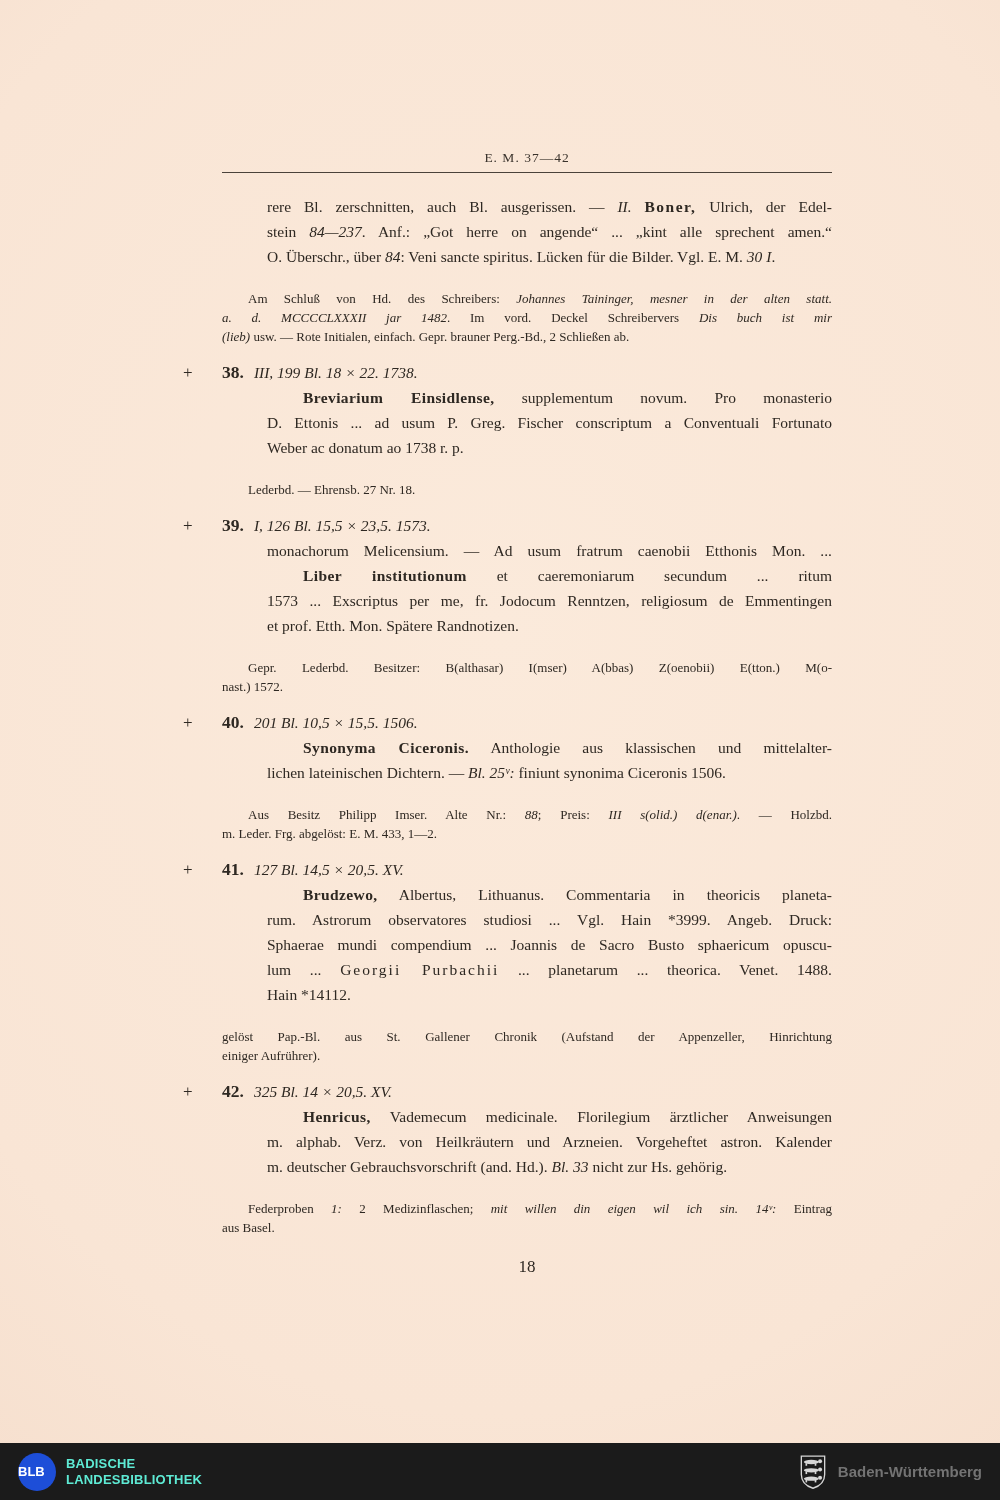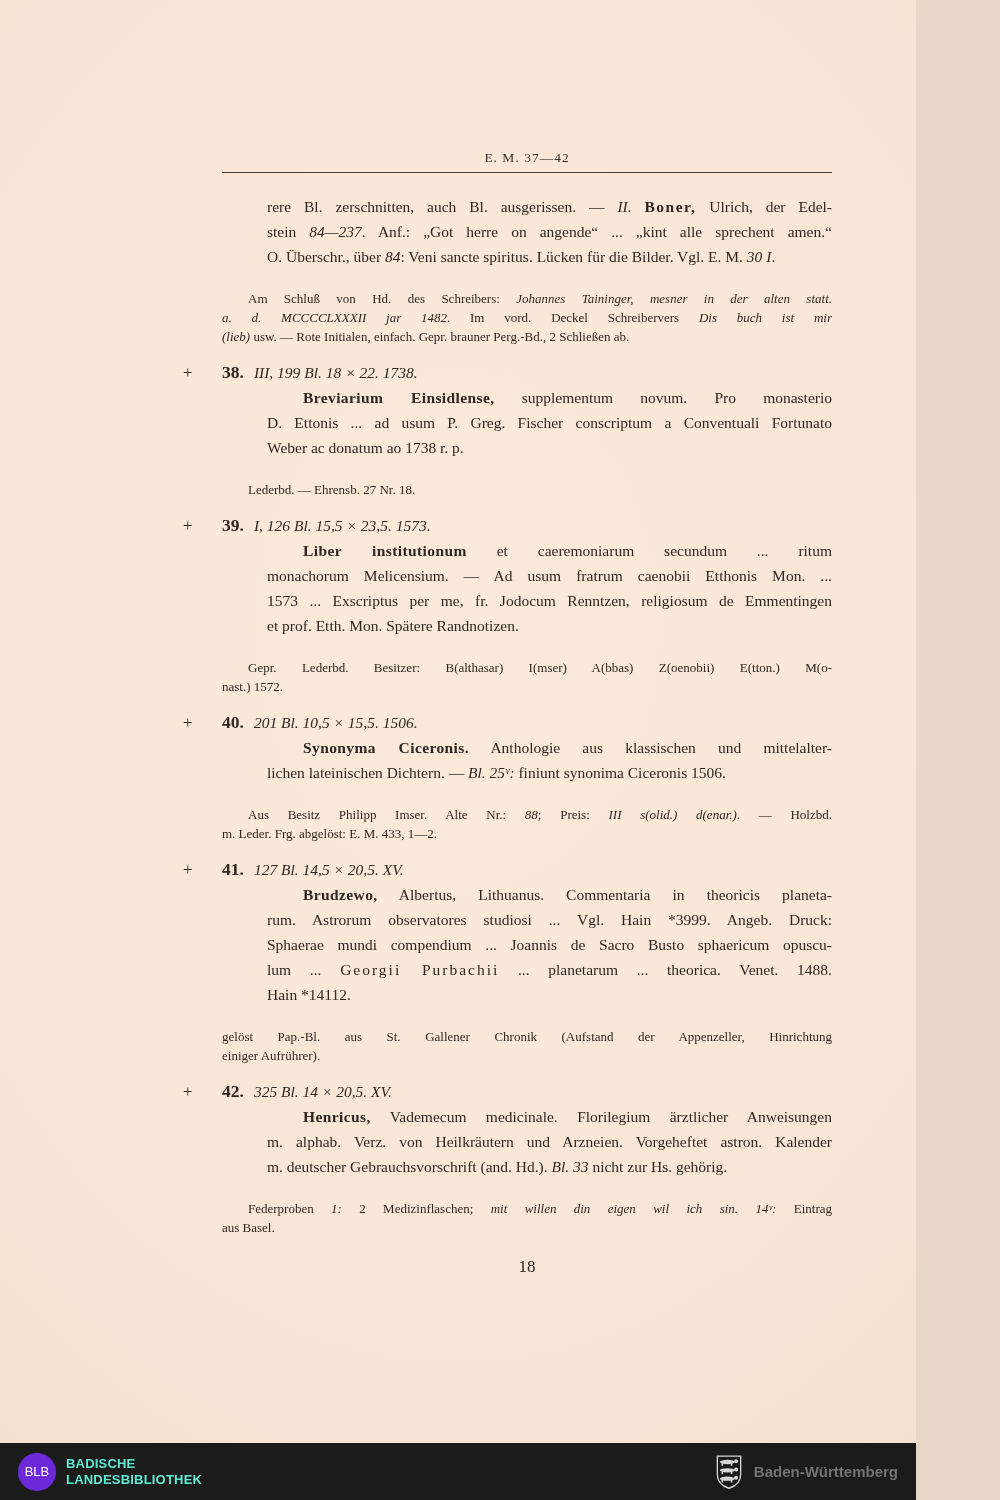--- a/index.html
+++ b/index.html
@@ -1,16 +1,16 @@
 <!DOCTYPE html>
 <html><head>
 <meta charset="utf-8">
 <style>
   html,body{margin:0;padding:0;background:#e9d8c8;}
-  .page{position:relative;width:916px;height:1500px;overflow:hidden;
+  .page{position:relative;width:1000px;height:1500px;overflow:hidden;
         background:radial-gradient(120% 95% at 50% 42%, #fbeadb 0%, #f9e5d5 55%, #f4dcca 85%, #eed2bd 100%);
         font-family:"Liberation Serif","DejaVu Serif",serif;}
   .text-block{position:absolute;left:222px;top:150px;width:610px;color:#2e2822;}
   .hdr{text-align:center;font-size:13.5px;letter-spacing:1px;color:#3a332c;
        padding-bottom:6px;border-bottom:1px solid #4a423a;}
   .entries{margin-top:21px;}
   .entry{position:relative;}
   .entry-head{position:relative;margin-top:14px;font-size:15.5px;line-height:25px;}
   .marker{position:absolute;left:-39px;top:0;font-size:17px;}
   .num{font-weight:bold;font-size:17.5px;margin-right:10px;}
@@ -23,22 +23,22 @@
   .i{font-style:italic;}
   .b{font-weight:bold;letter-spacing:0.4px;}
   .bsp{font-weight:bold;letter-spacing:1.5px;}
   .sp{letter-spacing:2px;}
   .page-number{text-align:center;font-size:17px;margin-top:20px;color:#2e2822;}
   .footer{position:absolute;left:0;right:0;bottom:0;height:57px;background:#1b1b1b;
           display:flex;align-items:center;justify-content:space-between;
           padding:0 18px;box-sizing:border-box;
           font-family:"Liberation Sans","DejaVu Sans",sans-serif;}
   .f-left{display:flex;align-items:center;gap:10px;}
-  .blb-circle{width:38px;height:38px;border-radius:50%;background:#6d28d9;color:#fff;
-              font-weight:normal;font-size:13px;line-height:38px;text-align:center;flex:0 0 auto;}
+  .blb-circle{width:38px;height:38px;border-radius:50%;background:#1d4ed8;color:#fff;
+              font-weight:bold;font-size:13px;line-height:38px;flex:0 0 auto;}
   .lib-name{color:#5eead4;font-weight:bold;font-size:13px;line-height:16px;letter-spacing:0.2px;}
   .f-right{display:flex;align-items:center;gap:10px;color:#737373;font-size:15px;font-weight:600;}
   .coa{display:block;}
 </style>
 </head>
 <body>
 
 <div class="page">
 
   <div class="text-block">
@@ -64,22 +64,22 @@
             <div class="line j"><span>D. Ettonis ... ad usum P. Greg. Fischer conscriptum a Conventuali Fortunato</span></div>
             <div class="line"><span>Weber ac donatum ao 1738 r. p.</span></div>
           </div>
           <div class="para note">
             <div class="line ind"><span>Lederbd. — Ehrensb. 27 Nr. 18.</span></div>
           </div>
         </div>
         <div class="entry">
           <div class="entry-head"><span class="marker">+</span><span class="num">39.</span><span class="i">I, 126 Bl. 15,5 × 23,5. 1573.</span></div>
           <div class="para body">
+            <div class="line j"><span>monachorum Melicensium. — Ad usum fratrum caenobii Etthonis Mon. ...</span></div>
             <div class="line j ind"><span class="b">Liber institutionum</span><span> et caeremoniarum secundum ... ritum</span></div>
-            <div class="line j"><span>monachorum Melicensium. — Ad usum fratrum caenobii Etthonis Mon. ...</span></div>
             <div class="line j"><span>1573 ... Exscriptus per me, fr. Jodocum Renntzen, religiosum de Emmentingen</span></div>
             <div class="line"><span>et prof. Etth. Mon. Spätere Randnotizen.</span></div>
           </div>
           <div class="para note">
             <div class="line j ind"><span>Gepr. Lederbd. Besitzer: B(althasar) I(mser) A(bbas) Z(oenobii) E(tton.) M(o-</span></div>
             <div class="line"><span>nast.) 1572.</span></div>
           </div>
         </div>
         <div class="entry">
           <div class="entry-head"><span class="marker">+</span><span class="num">40.</span><span class="i">201 Bl. 10,5 × 15,5. 1506.</span></div>

